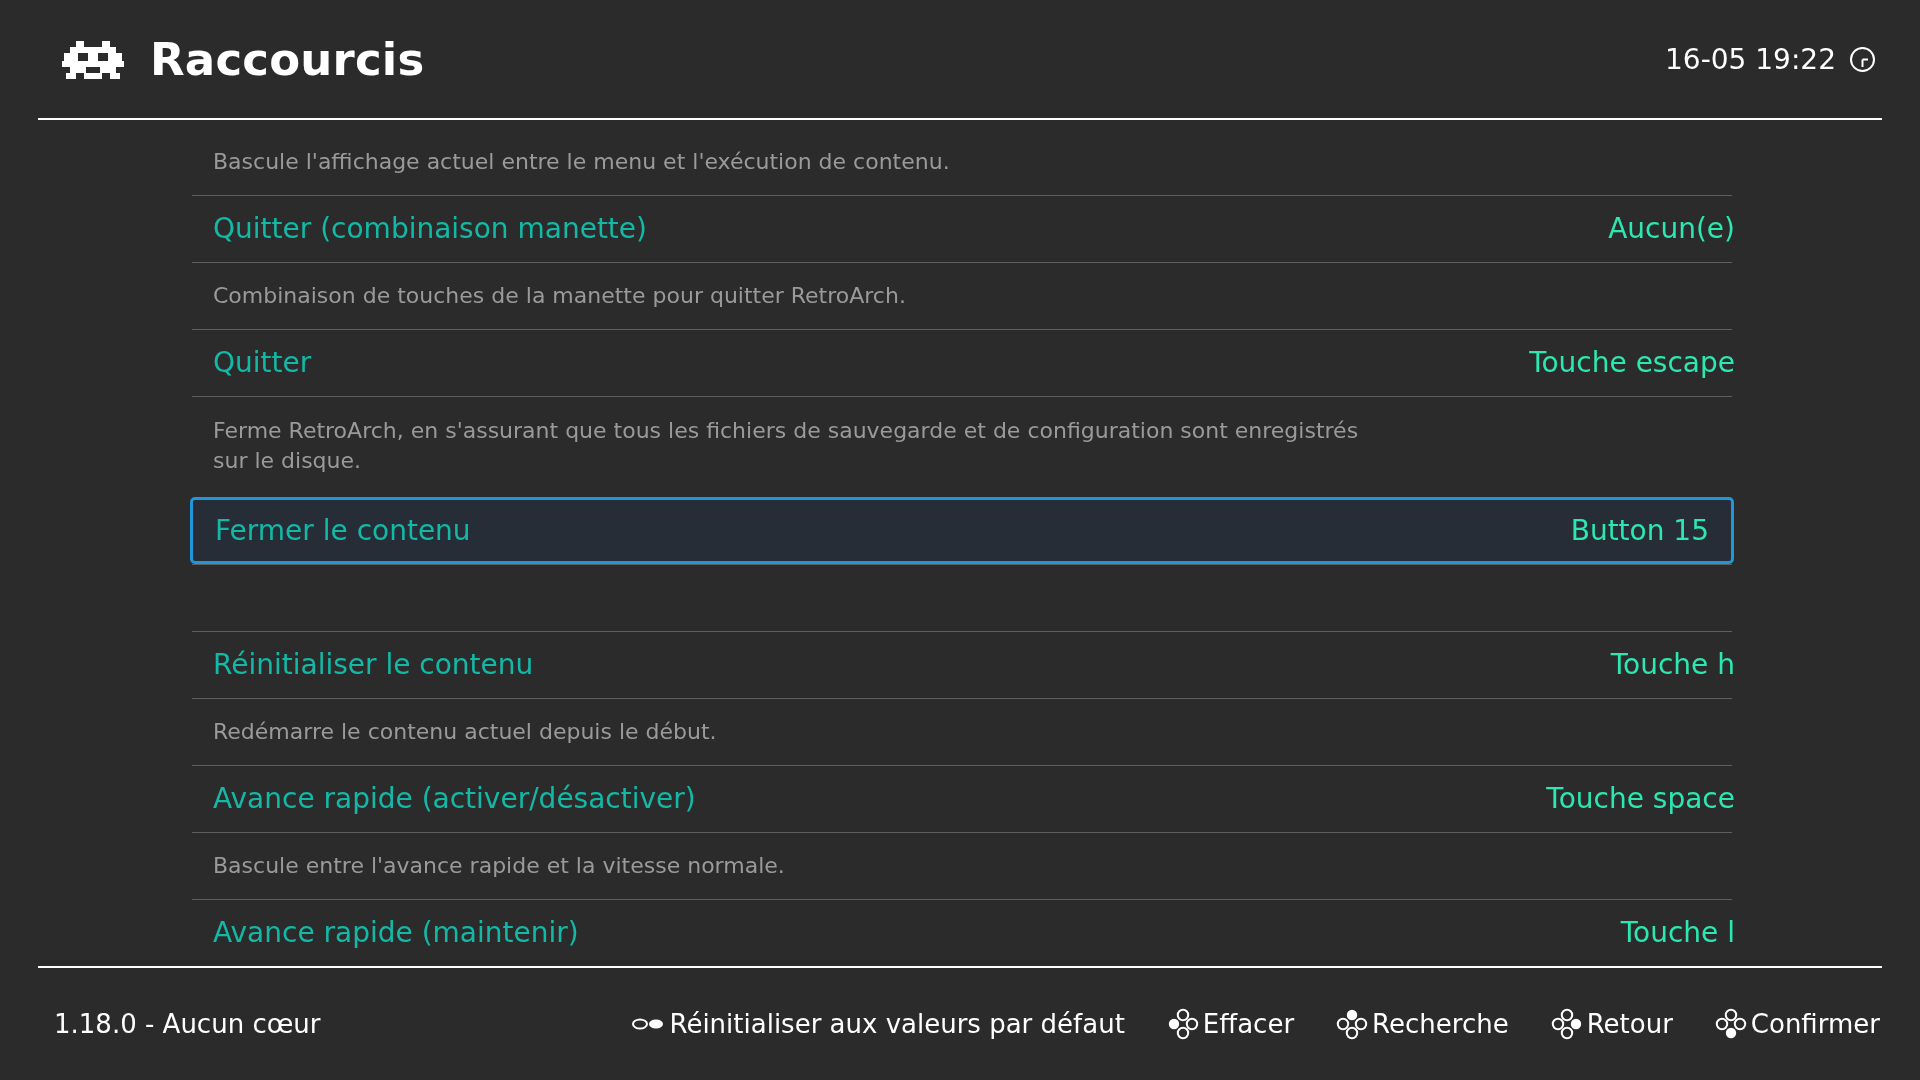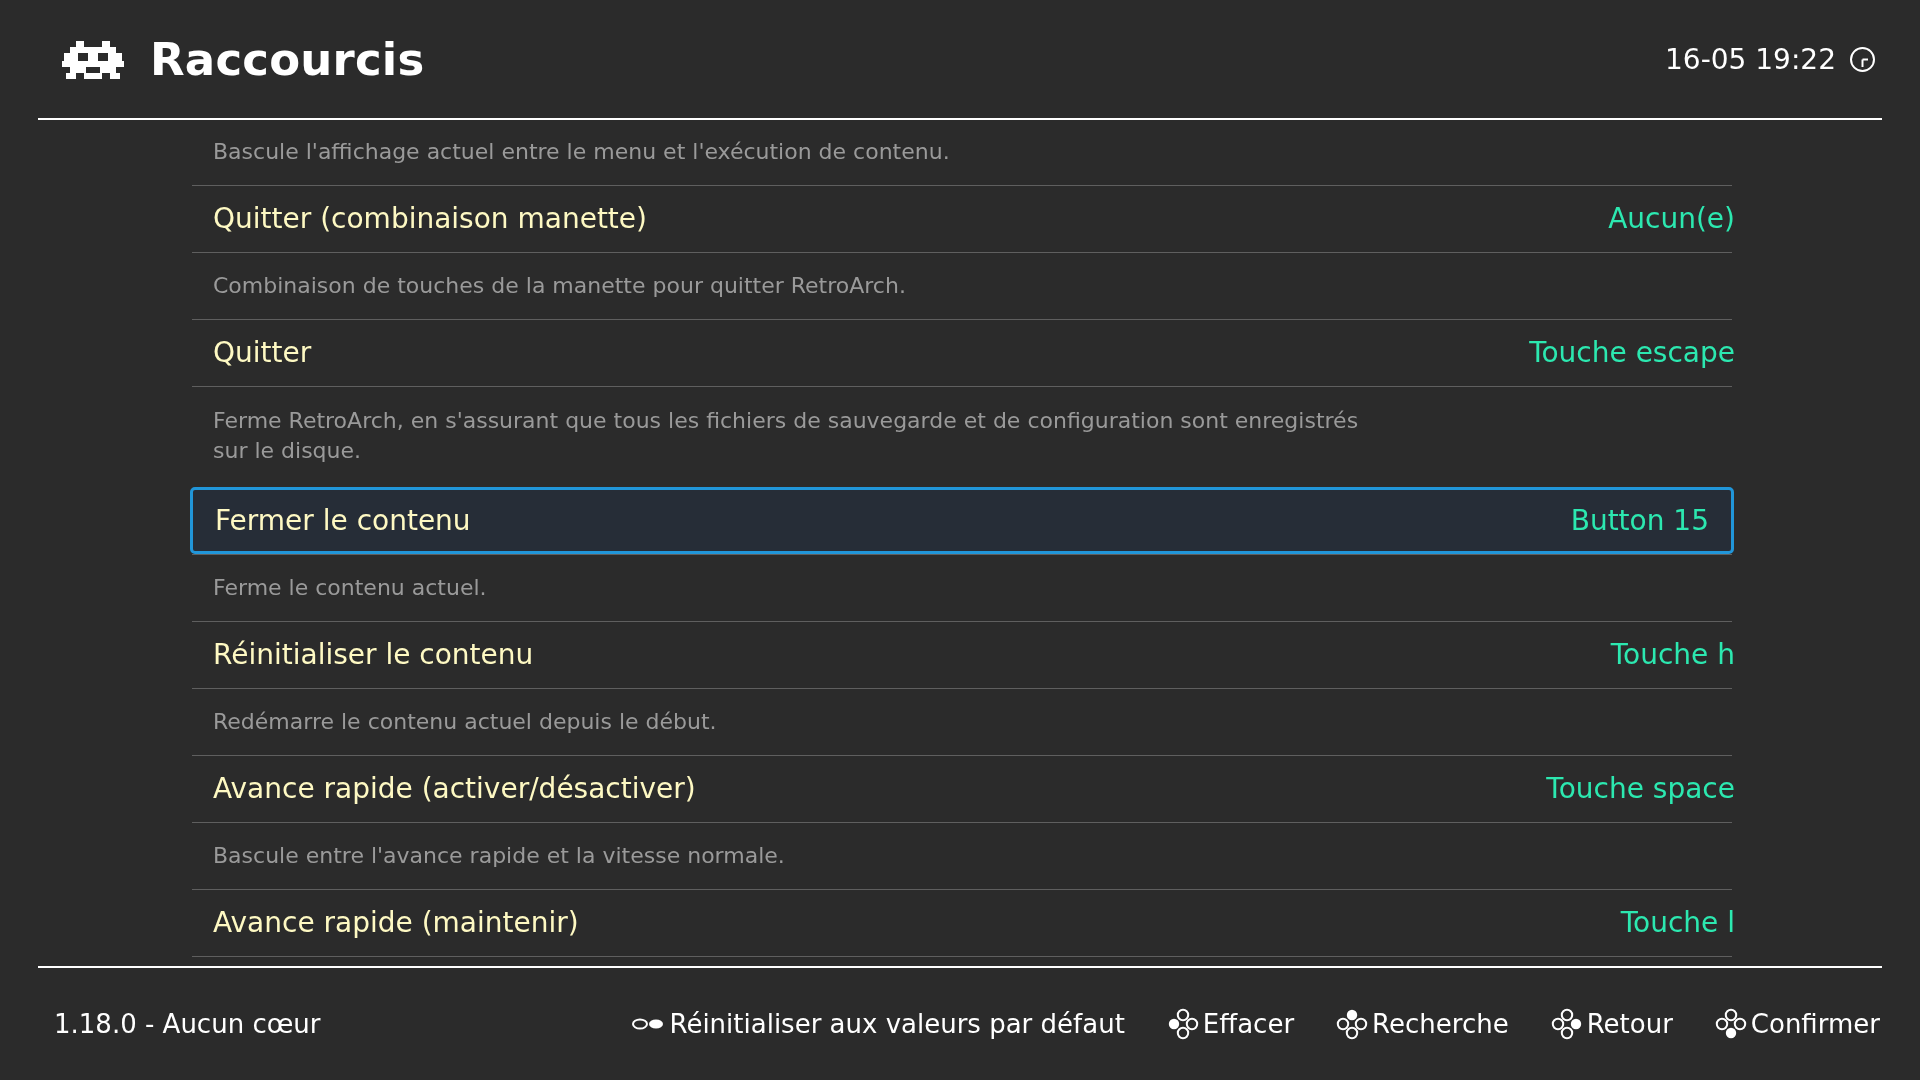--- a/index.html
+++ b/index.html
@@ -63,21 +63,21 @@
     top: 118px;
     left: 38px;
     width: 1844px;
     height: 2px;
     background: #ffffff;
   }
 
   
   .list-viewport {
     position: absolute;
-    top: 120px;
+    top: 130px;
     left: 0;
     width: 1920px;
     height: 846px;
     overflow: hidden;
   }
   .list-inner {
     position: relative;
     margin-top: -2px;
   }
   .row {
@@ -93,21 +93,21 @@
   .row-sep {
     position: absolute;
     left: 192px;
     width: 1540px;
     height: 1px;
     background: #8b8b8b;
     opacity: 0.55;
   }
   .row-label {
     font-size: 28px;
-    color: #fef9c3;
+    color: #14b8a6;
     white-space: nowrap;
     line-height: 1;
   }
   .row-value {
     font-size: 28px;
     color: #2ce8b0;
     white-space: nowrap;
     line-height: 1;
     text-align: right;
   }
@@ -245,21 +245,20 @@
         <div class="desc-text">Ferme RetroArch, en s'assurant que tous les fichiers de sauvegarde et de configuration sont enregistrés
 sur le disque.</div>
       </div>
       <div class="row-sep" style="position: relative; left: 0px; margin: 0px 188px 0px 192px; width: auto; visibility: hidden;"></div>
       <div class="row entry selected">
         <span class="row-label">Fermer le contenu</span>
         <span class="row-value">Button 15</span>
       </div>
       <div class="row desc">
         <div class="row-sep" style="top: 0px;"></div>
-        <div class="desc-text">Ferme le contenu actuel.</div>
       </div>
       <div class="row entry">
         <div class="row-sep" style="top: 0px;"></div>
         <span class="row-label">Réinitialiser le contenu</span>
         <span class="row-value">Touche h</span>
       </div>
       <div class="row desc">
         <div class="row-sep" style="top: 0px;"></div>
         <div class="desc-text">Redémarre le contenu actuel depuis le début.</div>
       </div>

